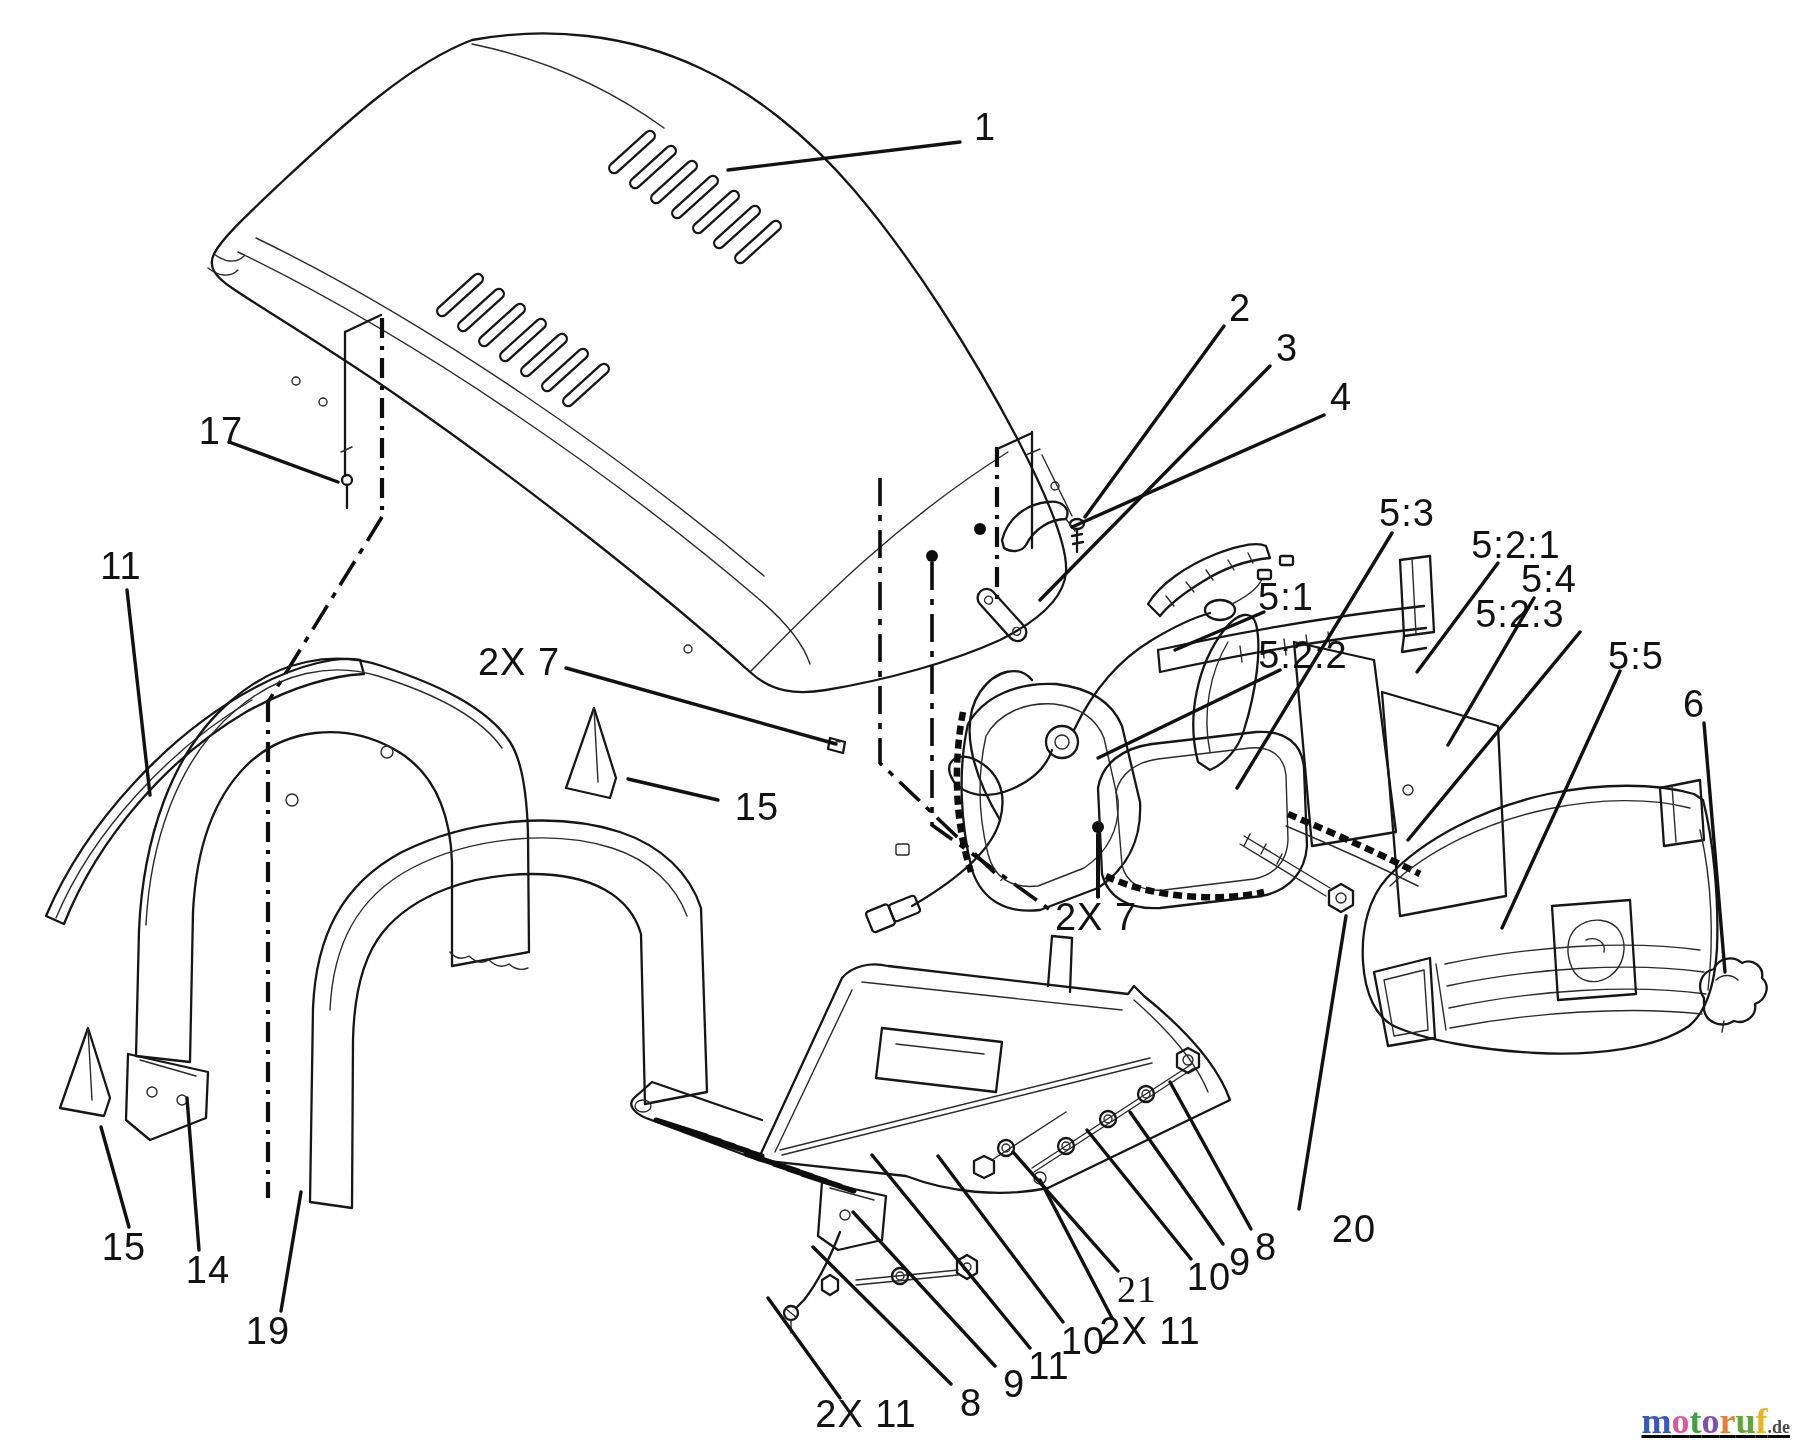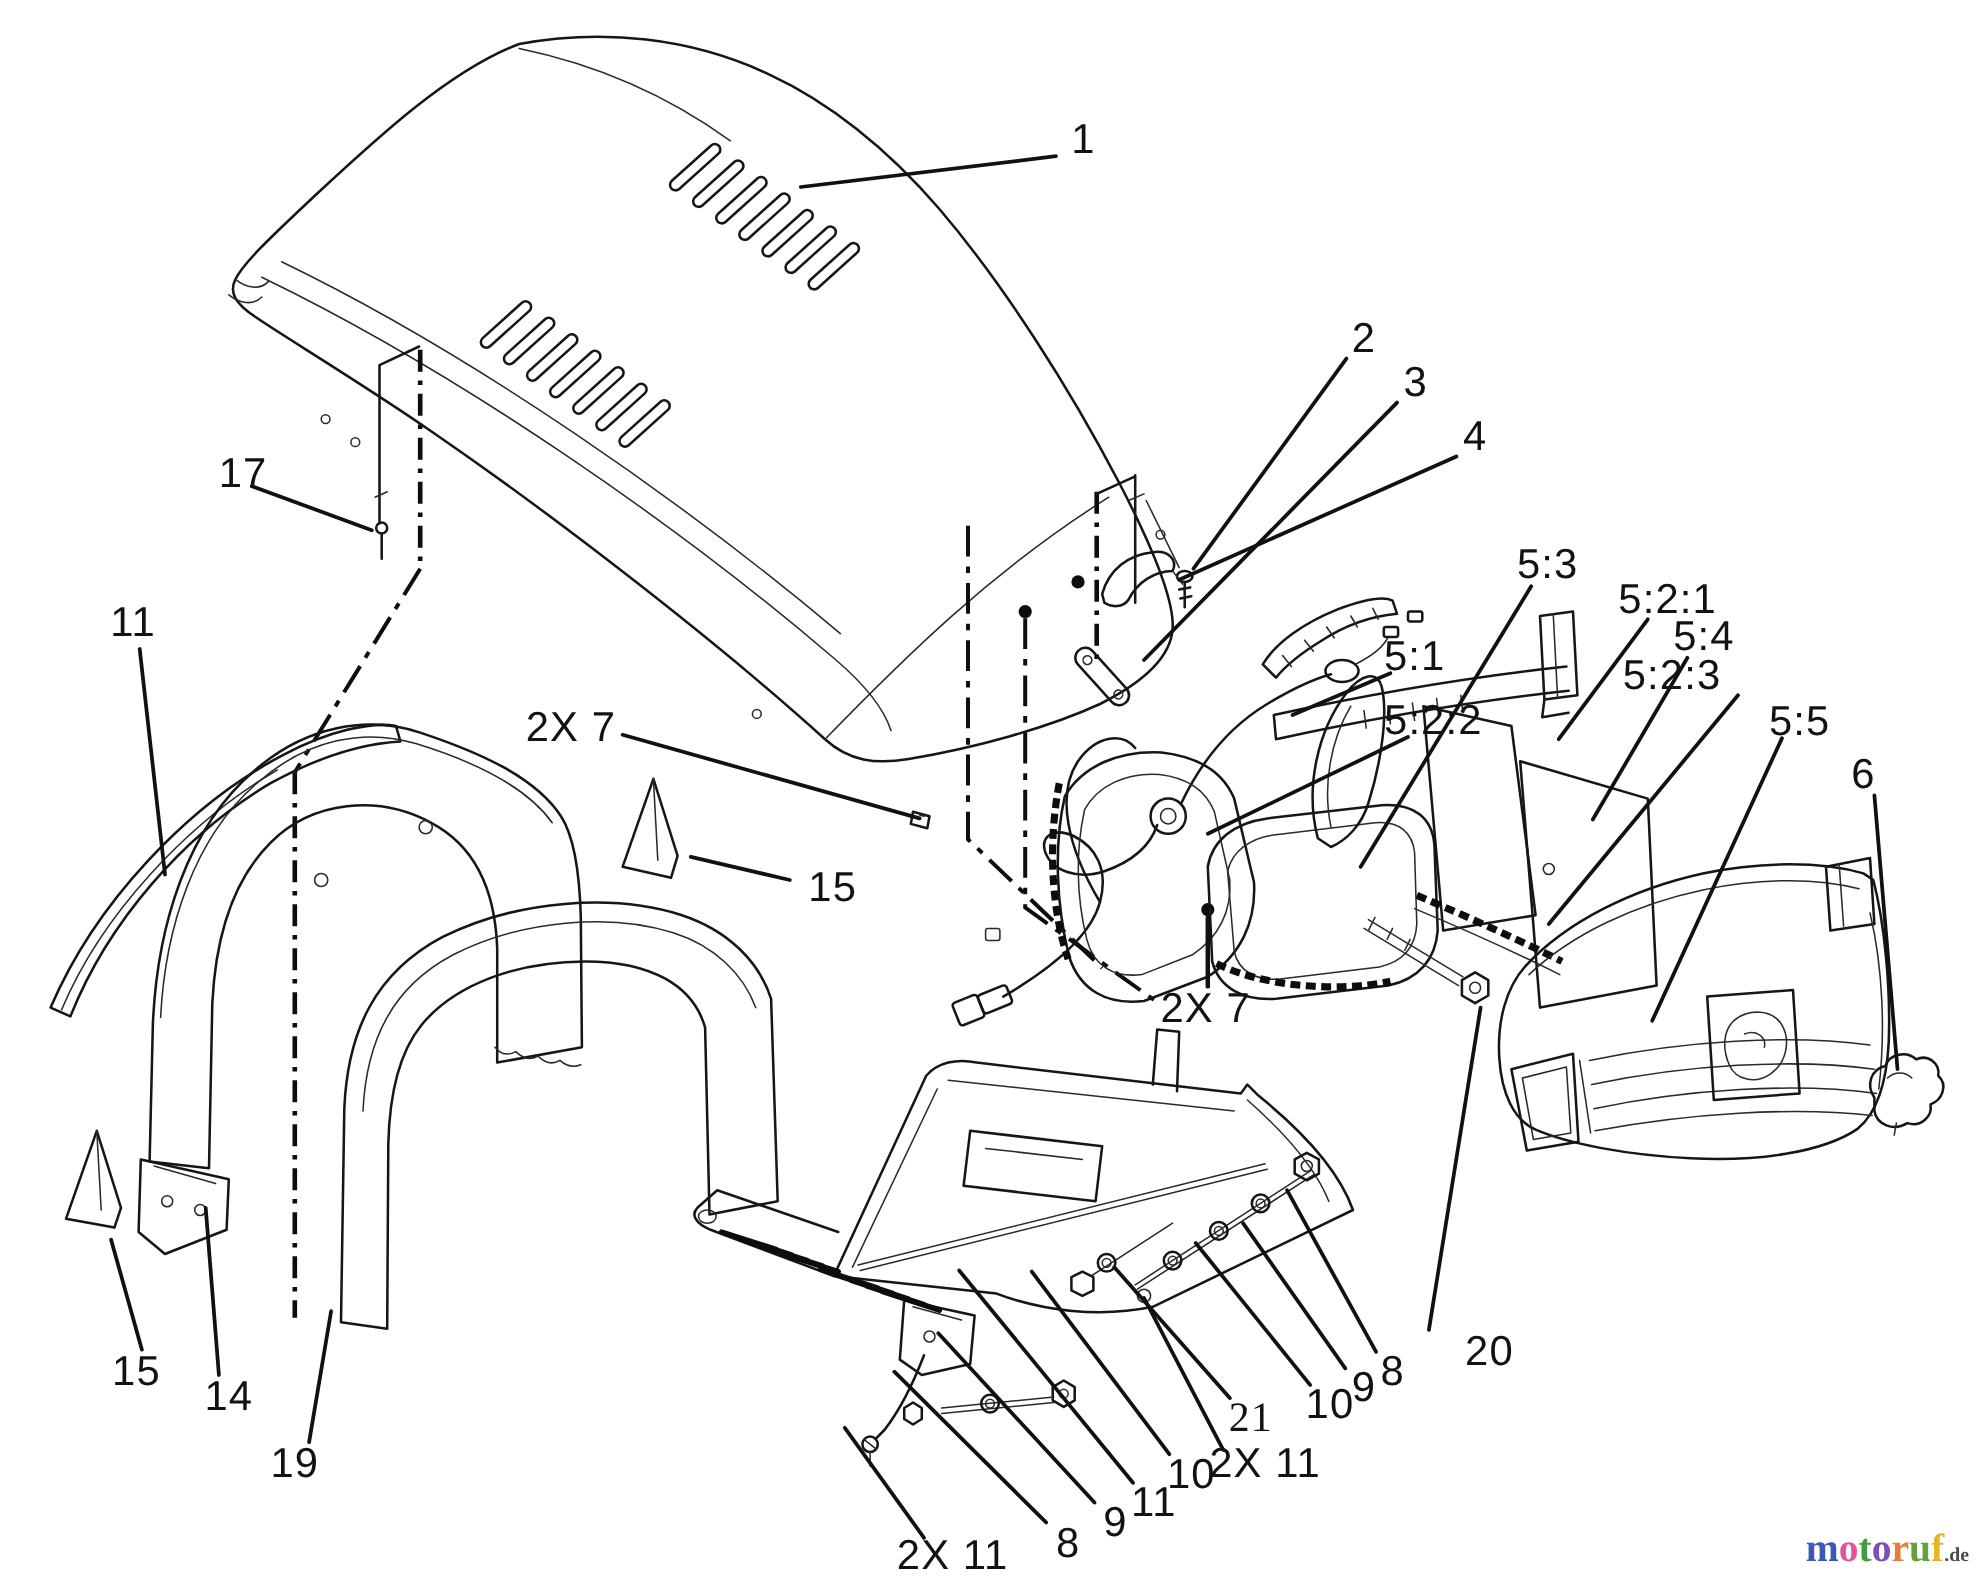--- a/index.html
+++ b/index.html
@@ -2,22 +2,22 @@
 <html><head>
 <meta charset="utf-8">
 <style>
   html,body{margin:0;padding:0;background:#ffffff;}
   .stage{position:relative;width:1800px;height:1447px;background:#fff;overflow:hidden;
          font-family:"Liberation Sans",sans-serif;}
   svg{position:absolute;left:0;top:0;}
   .art path,.art line,.art polyline,.art circle,.art ellipse,.art rect{vector-effect:non-scaling-stroke;}
   .callout{position:absolute;transform:translate(-50%,-50%);font-size:38px;line-height:1;
            color:#121212;white-space:nowrap;letter-spacing:1px;}
-  .watermark{position:absolute;right:10px;bottom:22px;font-family:"Liberation Serif",serif;
-             font-weight:bold;font-size:36px;line-height:1;}
+  .watermark{position:absolute;right:10px;bottom:8px;font-family:"Liberation Serif",serif;
+             font-weight:bold;font-size:36px;line-height:1;text-decoration:underline;}
   .watermark .suffix{font-size:18px;font-weight:bold;}
   
   .s-part{stroke:#161616;stroke-width:2.3;fill:none;stroke-linejoin:round;stroke-linecap:round;}
   .s-thin{stroke:#2a2a2a;stroke-width:1.4;fill:none;stroke-linejoin:round;stroke-linecap:round;}
   .s-heavy{stroke:#0d0d0d;stroke-width:4;fill:none;stroke-linecap:butt;}
   .s-seal{stroke:#0d0d0d;stroke-width:6.5;fill:none;stroke-dasharray:9 5;stroke-linecap:butt;}
   .s-dashdot{stroke:#0d0d0d;stroke-width:3.6;fill:none;stroke-dasharray:28 9 6 9;stroke-linecap:butt;}
   .s-dash{stroke:#0d0d0d;stroke-width:4.2;fill:none;stroke-dasharray:20 8 4 8;stroke-linecap:butt;}
   .f-dot{fill:#0d0d0d;stroke:none;}
   .s-tread{stroke:#0d0d0d;stroke-width:5;fill:none;stroke-linecap:round;}

